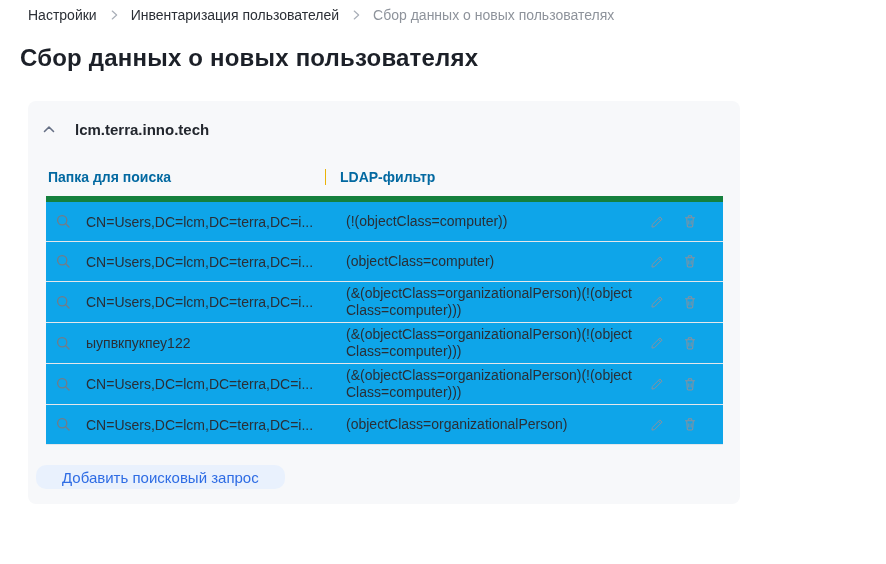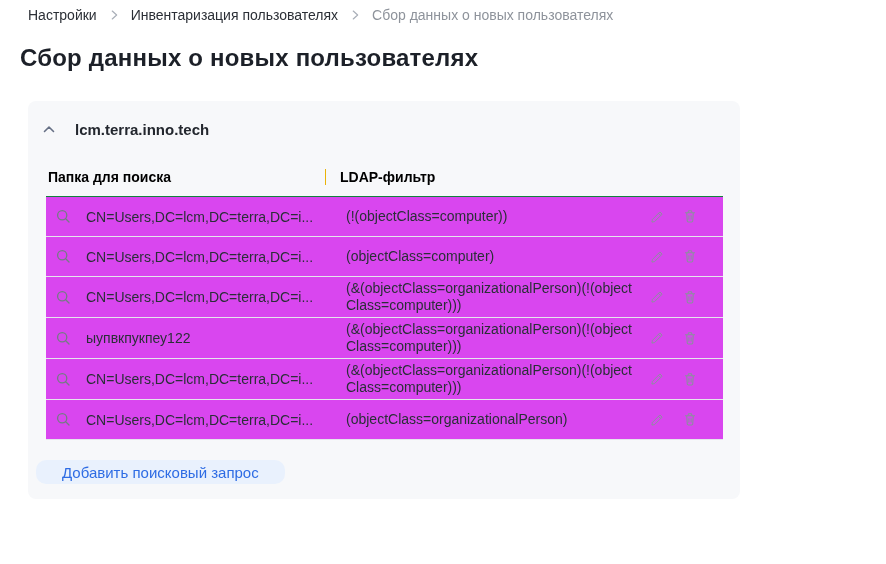--- a/index.html
+++ b/index.html
@@ -57,30 +57,30 @@
     color: #23272e;
   }
 
   
   .table-head {
     display: flex;
     margin: 31px 17px 0 18px;
     padding-bottom: 11px;
     font-size: 14px;
     font-weight: 700;
-    color: #000000;
+    color: #0369a1;
   }
   .th-folder { width: 279px; padding-left: 2px; }
   .th-filter { flex: 1; border-left: 1px solid #eab308; padding-left: 14px; }
 
   
   .table {
-    background: #d946ef;
+    background: #0ea5e9;
     margin: 0 17px 0 18px;
-    border-top: 1px solid #15803d;
+    border-top: 6px solid #15803d;
   }
   .row {
     display: flex;
     align-items: center;
     border-bottom: 1px solid #e4e7eb;
     min-height: 40px;
     padding: 3px 0;
   }
   .cell-icon {
     width: 40px;
@@ -133,21 +133,21 @@
 </head>
 <body>
 
 <nav class="breadcrumb">
   <span class="crumb">Настройки</span>
   <span class="crumb-sep">
     <svg width="14" height="14" viewBox="0 0 16 16">
         <polyline points="6,3.5 11,8 6,12.5" fill="none" stroke="#a9afb8" stroke-width="1.4" stroke-linecap="round" stroke-linejoin="round"></polyline>
       </svg>
   </span>
-  <span class="crumb">Инвентаризация пользователях</span>
+  <span class="crumb">Инвентаризация пользователей</span>
   <span class="crumb-sep">
     <svg width="14" height="14" viewBox="0 0 16 16">
         <polyline points="6,3.5 11,8 6,12.5" fill="none" stroke="#a9afb8" stroke-width="1.4" stroke-linecap="round" stroke-linejoin="round"></polyline>
       </svg>
   </span>
   <span class="crumb current">Сбор данных о новых пользователях</span>
 </nav>
 
 <h1 class="page-title">Сбор данных о новых пользователях</h1>
 

